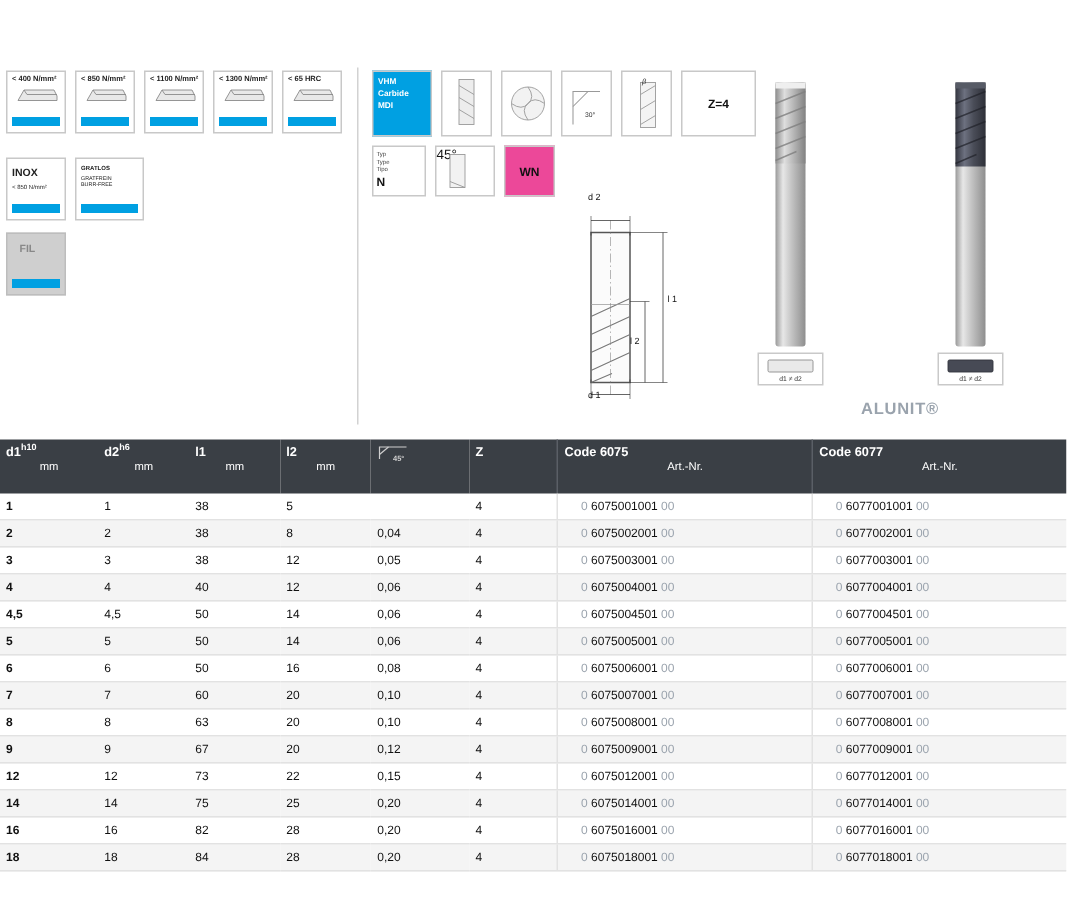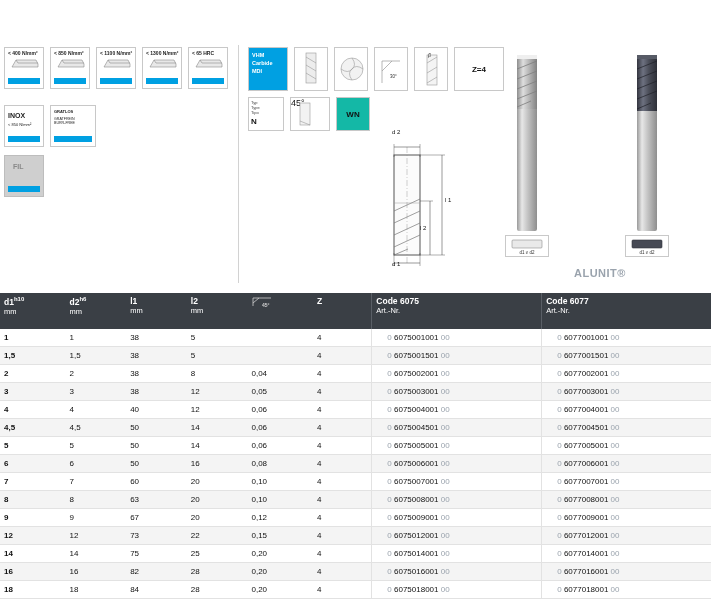--- a/index.html
+++ b/index.html
@@ -45,21 +45,21 @@
   .vhm-main{width:40px;height:44px;background:#00a0e2;color:#fff;}
   .vhm-main span{position:absolute;left:3px;font-size:5.5px;font-weight:bold;line-height:7px;}
   .mini{width:34px;height:44px;}
   .mini .lbl{position:absolute;font-size:4.5px;color:#333;}
   .z4{width:50px;height:44px;display:flex;align-items:center;justify-content:center;font-size:8px;font-weight:bold;}
   .row2{position:absolute;left:248px;top:52px;display:flex;gap:6px;}
   .typebox{width:36px;height:34px;}
   .typebox .t1{position:absolute;left:2px;top:2px;font-size:4px;color:#444;line-height:5px;}
   .typebox .t2{position:absolute;left:2px;top:19px;font-size:8px;font-weight:bold;}
   .angbox{width:40px;height:34px;}
-  .wnbox{width:34px;height:34px;background:#14b8a6;display:flex;align-items:center;justify-content:center;font-size:8px;font-weight:bold;}
+  .wnbox{width:34px;height:34px;background:#ec4899;display:flex;align-items:center;justify-content:center;font-size:8px;font-weight:bold;}
 
   .vrule{position:absolute;left:238px;top:0;width:1px;height:238px;background:#d2d2d2;}
 
   
   .drawing{position:absolute;left:360px;top:88px;width:110px;height:140px;}
   .alunit{position:absolute;left:574px;top:222px;font-size:11px;color:#9aa3ad;font-weight:bold;letter-spacing:.5px;}
 
   
   .tool{position:absolute;}
   .chipbox{
@@ -68,21 +68,21 @@
   }
   .chipbox .cap{position:absolute;bottom:1px;left:0;right:0;font-size:4.5px;color:#333;}
 
   
   .tablewrap{position:absolute;left:0;top:248px;width:711px;}
   table{border-collapse:collapse;width:711px;font-size:8px;}
   thead th{
     background:#3a3f45;color:#fff;font-weight:bold;text-align:left;
     padding:3px 4px;vertical-align:top;height:30px;font-size:8.5px;
   }
-  thead th .sub{font-weight:normal;font-size:7.5px;display:block;}
+  thead th .sub{font-weight:normal;font-size:7.5px;display:block;text-align:center;}
   tbody td{
     padding:2px 4px;border-bottom:1px solid #e2e2e2;height:13px;
     white-space:nowrap;
   }
   tbody tr:nth-child(even){background:#f4f4f4;}
   td.c1{font-weight:bold;width:46px;}
   td.c2{width:42px;}
   td.c3{width:42px;}
   td.c4{width:42px;}
   td.c5{width:46px;}
@@ -374,30 +374,20 @@
             <td class="c1">1</td>
             <td class="c2">1</td>
             <td class="c3">38</td>
             <td class="c4">5</td>
             <td class="c5"></td>
             <td class="c6">4</td>
             <td class="code codecell col-sep"><span class="pre">0</span> 6075001001 <span class="suf">00</span></td>
             <td class="code codecell col-sep"><span class="pre">0</span> 6077001001 <span class="suf">00</span></td>
           </tr>
           <tr>
-            <td class="c1">1,5</td>
-            <td class="c2">1,5</td>
-            <td class="c3">38</td>
-            <td class="c4">5</td>
-            <td class="c5"></td>
-            <td class="c6">4</td>
-            <td class="code codecell col-sep"><span class="pre">0</span> 6075001501 <span class="suf">00</span></td>
-            <td class="code codecell col-sep"><span class="pre">0</span> 6077001501 <span class="suf">00</span></td>
-          </tr>
-          <tr>
             <td class="c1">2</td>
             <td class="c2">2</td>
             <td class="c3">38</td>
             <td class="c4">8</td>
             <td class="c5">0,04</td>
             <td class="c6">4</td>
             <td class="code codecell col-sep"><span class="pre">0</span> 6075002001 <span class="suf">00</span></td>
             <td class="code codecell col-sep"><span class="pre">0</span> 6077002001 <span class="suf">00</span></td>
           </tr>
           <tr>

